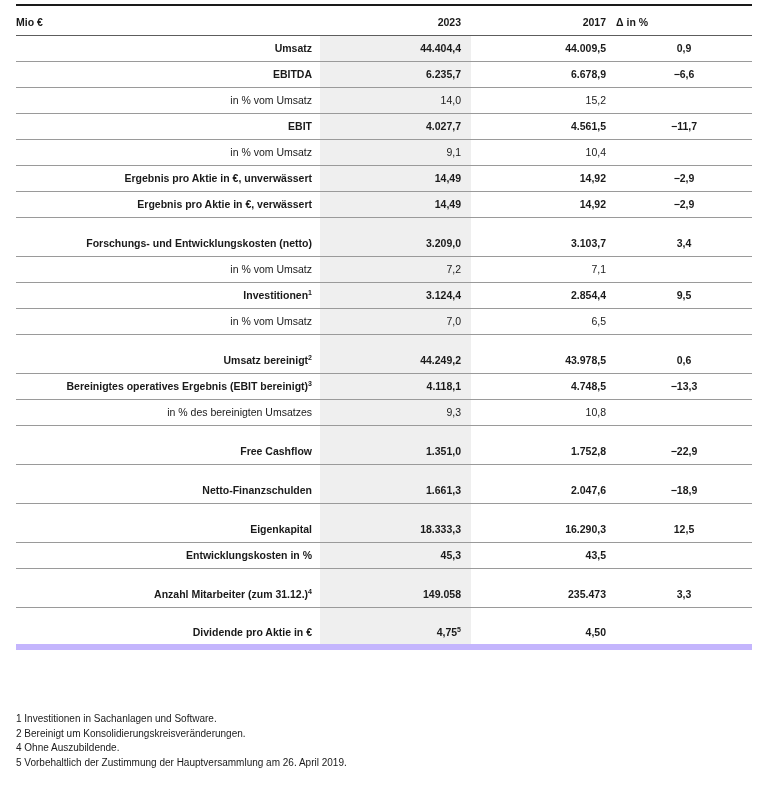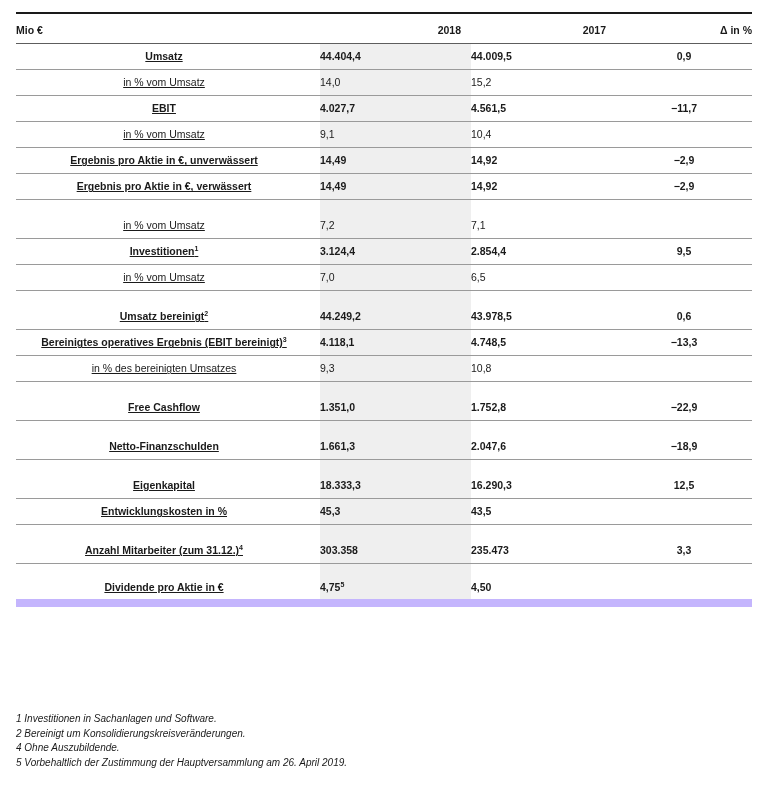--- a/index.html
+++ b/index.html
@@ -28,21 +28,21 @@
     font-weight: bold;
     color: #1a1a1a;
     letter-spacing: .2px;
     white-space: nowrap;
     overflow: hidden;
   }
 
   #table-wrap {
     position: absolute;
     left: 16px;
-    top: 12px;
+    top: 4px;
     width: 736px;
   }
 
   table.kpi {
     width: 736px;
     border-collapse: collapse;
     table-layout: fixed;
     font-size: 10.5px;
   }
 
@@ -57,54 +57,53 @@
   thead th {
     font-weight: bold;
     font-size: 10.5px;
     padding: 10px 0 7px 0;
     vertical-align: bottom;
     border-bottom: 1px solid #5d5d5d;
     background: transparent;
   }
   thead th.lbl { text-align: left; }
   thead th.num { text-align: right; padding-right: 10px; }
-  thead th.delta { text-align: right; padding-right: 0; }
+  thead th.delta { text-align: left; padding-right: 0; }
 
   tbody td {
     padding: 0;
     height: 26px;
     vertical-align: middle;
     font-size: 10.5px;
     line-height: 1.15;
   }
   tbody tr.data td { border-bottom: 1px solid #9a9a9a; }
-  tbody tr.data td.lbl { text-align: center; font-weight: bold; padding-right: 8px; text-decoration: underline; }
+  tbody tr.data td.lbl { text-align: right; font-weight: bold; padding-right: 8px; }
   tbody tr.data td.sub { font-weight: normal; }
-  tbody tr.data td.num { padding-right: 10px; font-weight: bold; }
+  tbody tr.data td.num { text-align: right; padding-right: 10px; font-weight: bold; }
   tbody tr.data td.sub-num { font-weight: normal; }
   tbody tr.data td.delta { text-align: center; padding-right: 0; font-weight: bold; }
   tbody tr.data td.delta.sub-num { font-weight: normal; }
 
   
   td.shade, th.shade { background: #efefef; }
 
   
   tbody tr.spacer td { height: 13px; border-bottom: none; }
 
   
-  tbody tr.lastrow td { border-bottom: 8px solid #c4b5fd; }
+  tbody tr.lastrow td { border-bottom: 6px solid #c4b5fd; }
 
   sup { font-size: 7px; vertical-align: super; line-height: 0; font-weight: inherit; }
 
   #footnotes {
     position: absolute;
     left: 16px;
     top: 712px;
     width: 740px;
-    font-style: italic;
     font-size: 10px;
     line-height: 14.5px;
     color: #1a1a1a;
     white-space: nowrap;
   }
   #footnotes .fn { display: block; }
 </style>
 </head>
 <body>
 
@@ -120,33 +119,39 @@
     </colgroup>
     <thead>
       <tr class="toprule">
         <td></td>
         <td></td>
         <td></td>
         <td></td>
       </tr>
       <tr>
         <th class="lbl">Mio €</th>
-        <th class="num">2018</th>
+        <th class="num">2023</th>
         <th class="num">2017</th>
         <th class="delta">Δ in %</th>
       </tr>
     </thead>
     <tbody id="tbody">
         <tr class="data">
           <td class="lbl">Umsatz</td>
           <td class="num shade">44.404,4</td>
           <td class="num">44.009,5</td>
           <td class="delta">0,9</td>
         </tr>
         <tr class="data">
+          <td class="lbl">EBITDA</td>
+          <td class="num shade">6.235,7</td>
+          <td class="num">6.678,9</td>
+          <td class="delta">−6,6</td>
+        </tr>
+        <tr class="data">
           <td class="lbl sub">in % vom Umsatz</td>
           <td class="num shade sub-num">14,0</td>
           <td class="num sub-num">15,2</td>
           <td class="delta sub-num"></td>
         </tr>
         <tr class="data">
           <td class="lbl">EBIT</td>
           <td class="num shade">4.027,7</td>
           <td class="num">4.561,5</td>
           <td class="delta">−11,7</td>
@@ -169,20 +174,26 @@
           <td class="num">14,92</td>
           <td class="delta">−2,9</td>
         </tr>
         <tr class="spacer">
           <td></td>
           <td class="shade"></td>
           <td></td>
           <td></td>
         </tr>
         <tr class="data">
+          <td class="lbl">Forschungs- und Entwicklungskosten (netto)</td>
+          <td class="num shade">3.209,0</td>
+          <td class="num">3.103,7</td>
+          <td class="delta">3,4</td>
+        </tr>
+        <tr class="data">
           <td class="lbl sub">in % vom Umsatz</td>
           <td class="num shade sub-num">7,2</td>
           <td class="num sub-num">7,1</td>
           <td class="delta sub-num"></td>
         </tr>
         <tr class="data">
           <td class="lbl">Investitionen<sup>1</sup></td>
           <td class="num shade">3.124,4</td>
           <td class="num">2.854,4</td>
           <td class="delta">9,5</td>
@@ -260,21 +271,21 @@
           <td class="delta"></td>
         </tr>
         <tr class="spacer">
           <td></td>
           <td class="shade"></td>
           <td></td>
           <td></td>
         </tr>
         <tr class="data">
           <td class="lbl">Anzahl Mitarbeiter (zum 31.12.)<sup>4</sup></td>
-          <td class="num shade">303.358</td>
+          <td class="num shade">149.058</td>
           <td class="num">235.473</td>
           <td class="delta">3,3</td>
         </tr>
         <tr class="spacer">
           <td></td>
           <td class="shade"></td>
           <td></td>
           <td></td>
         </tr>
         <tr class="data lastrow">

